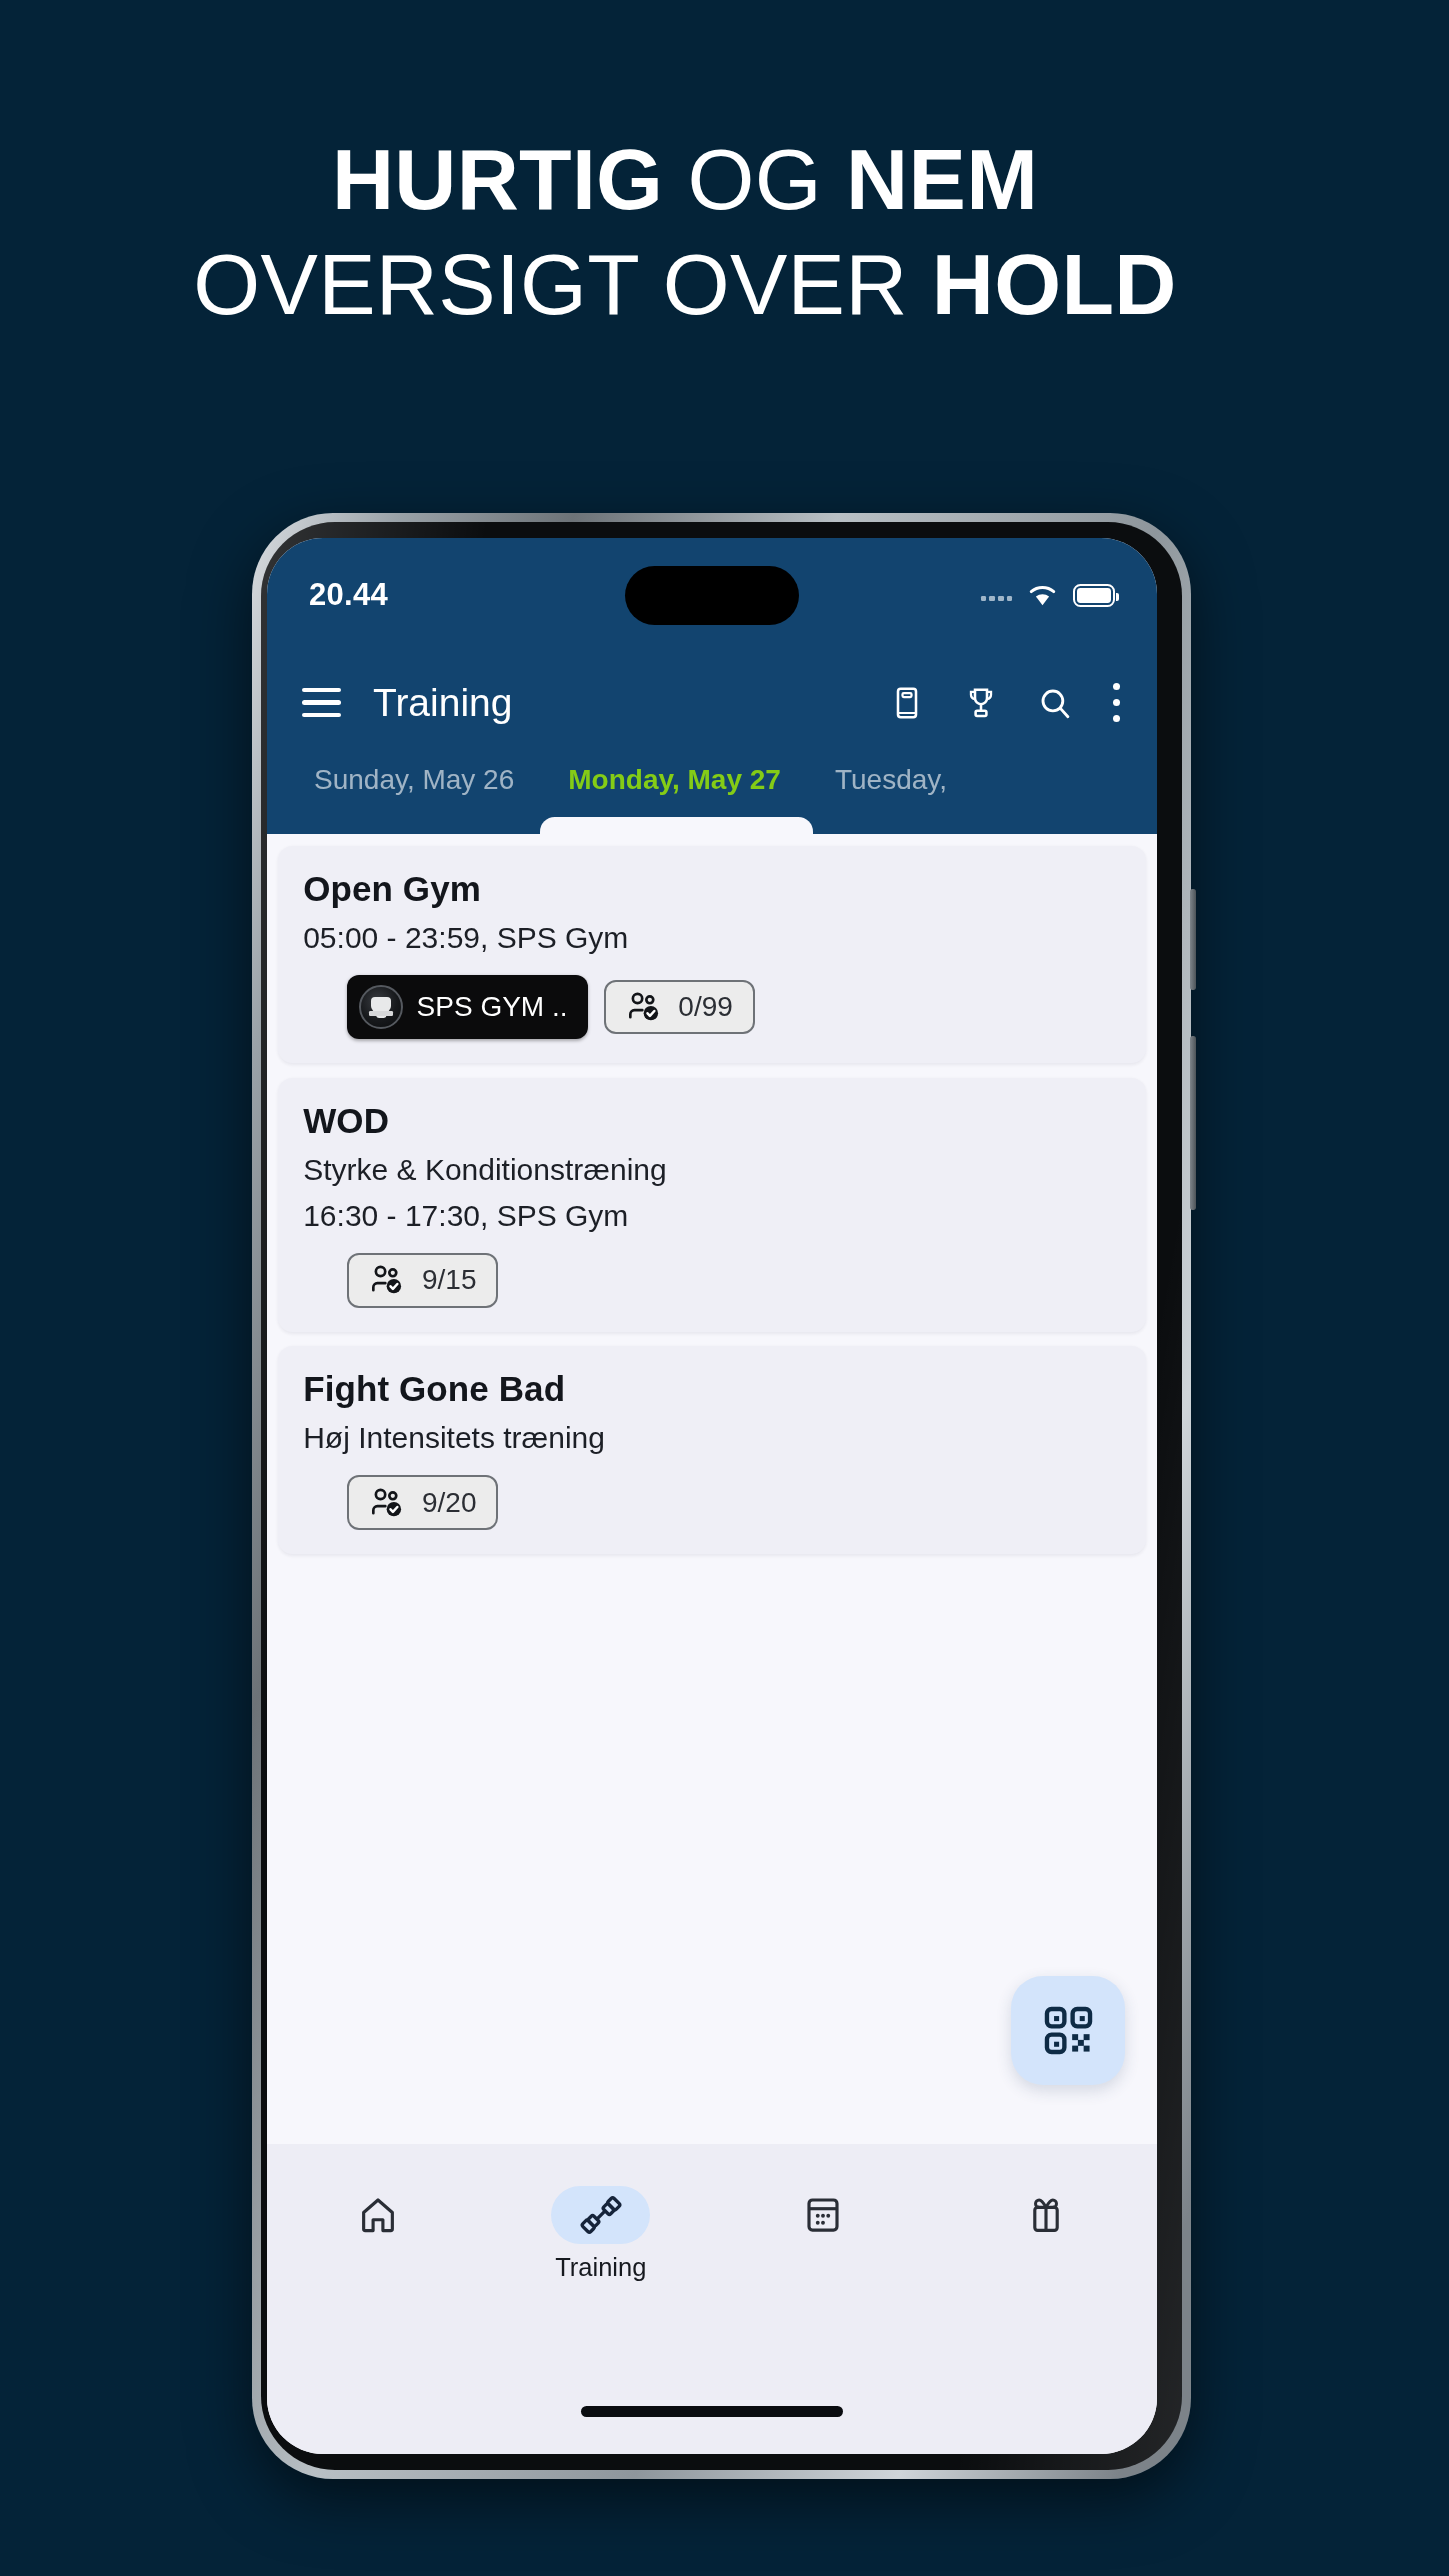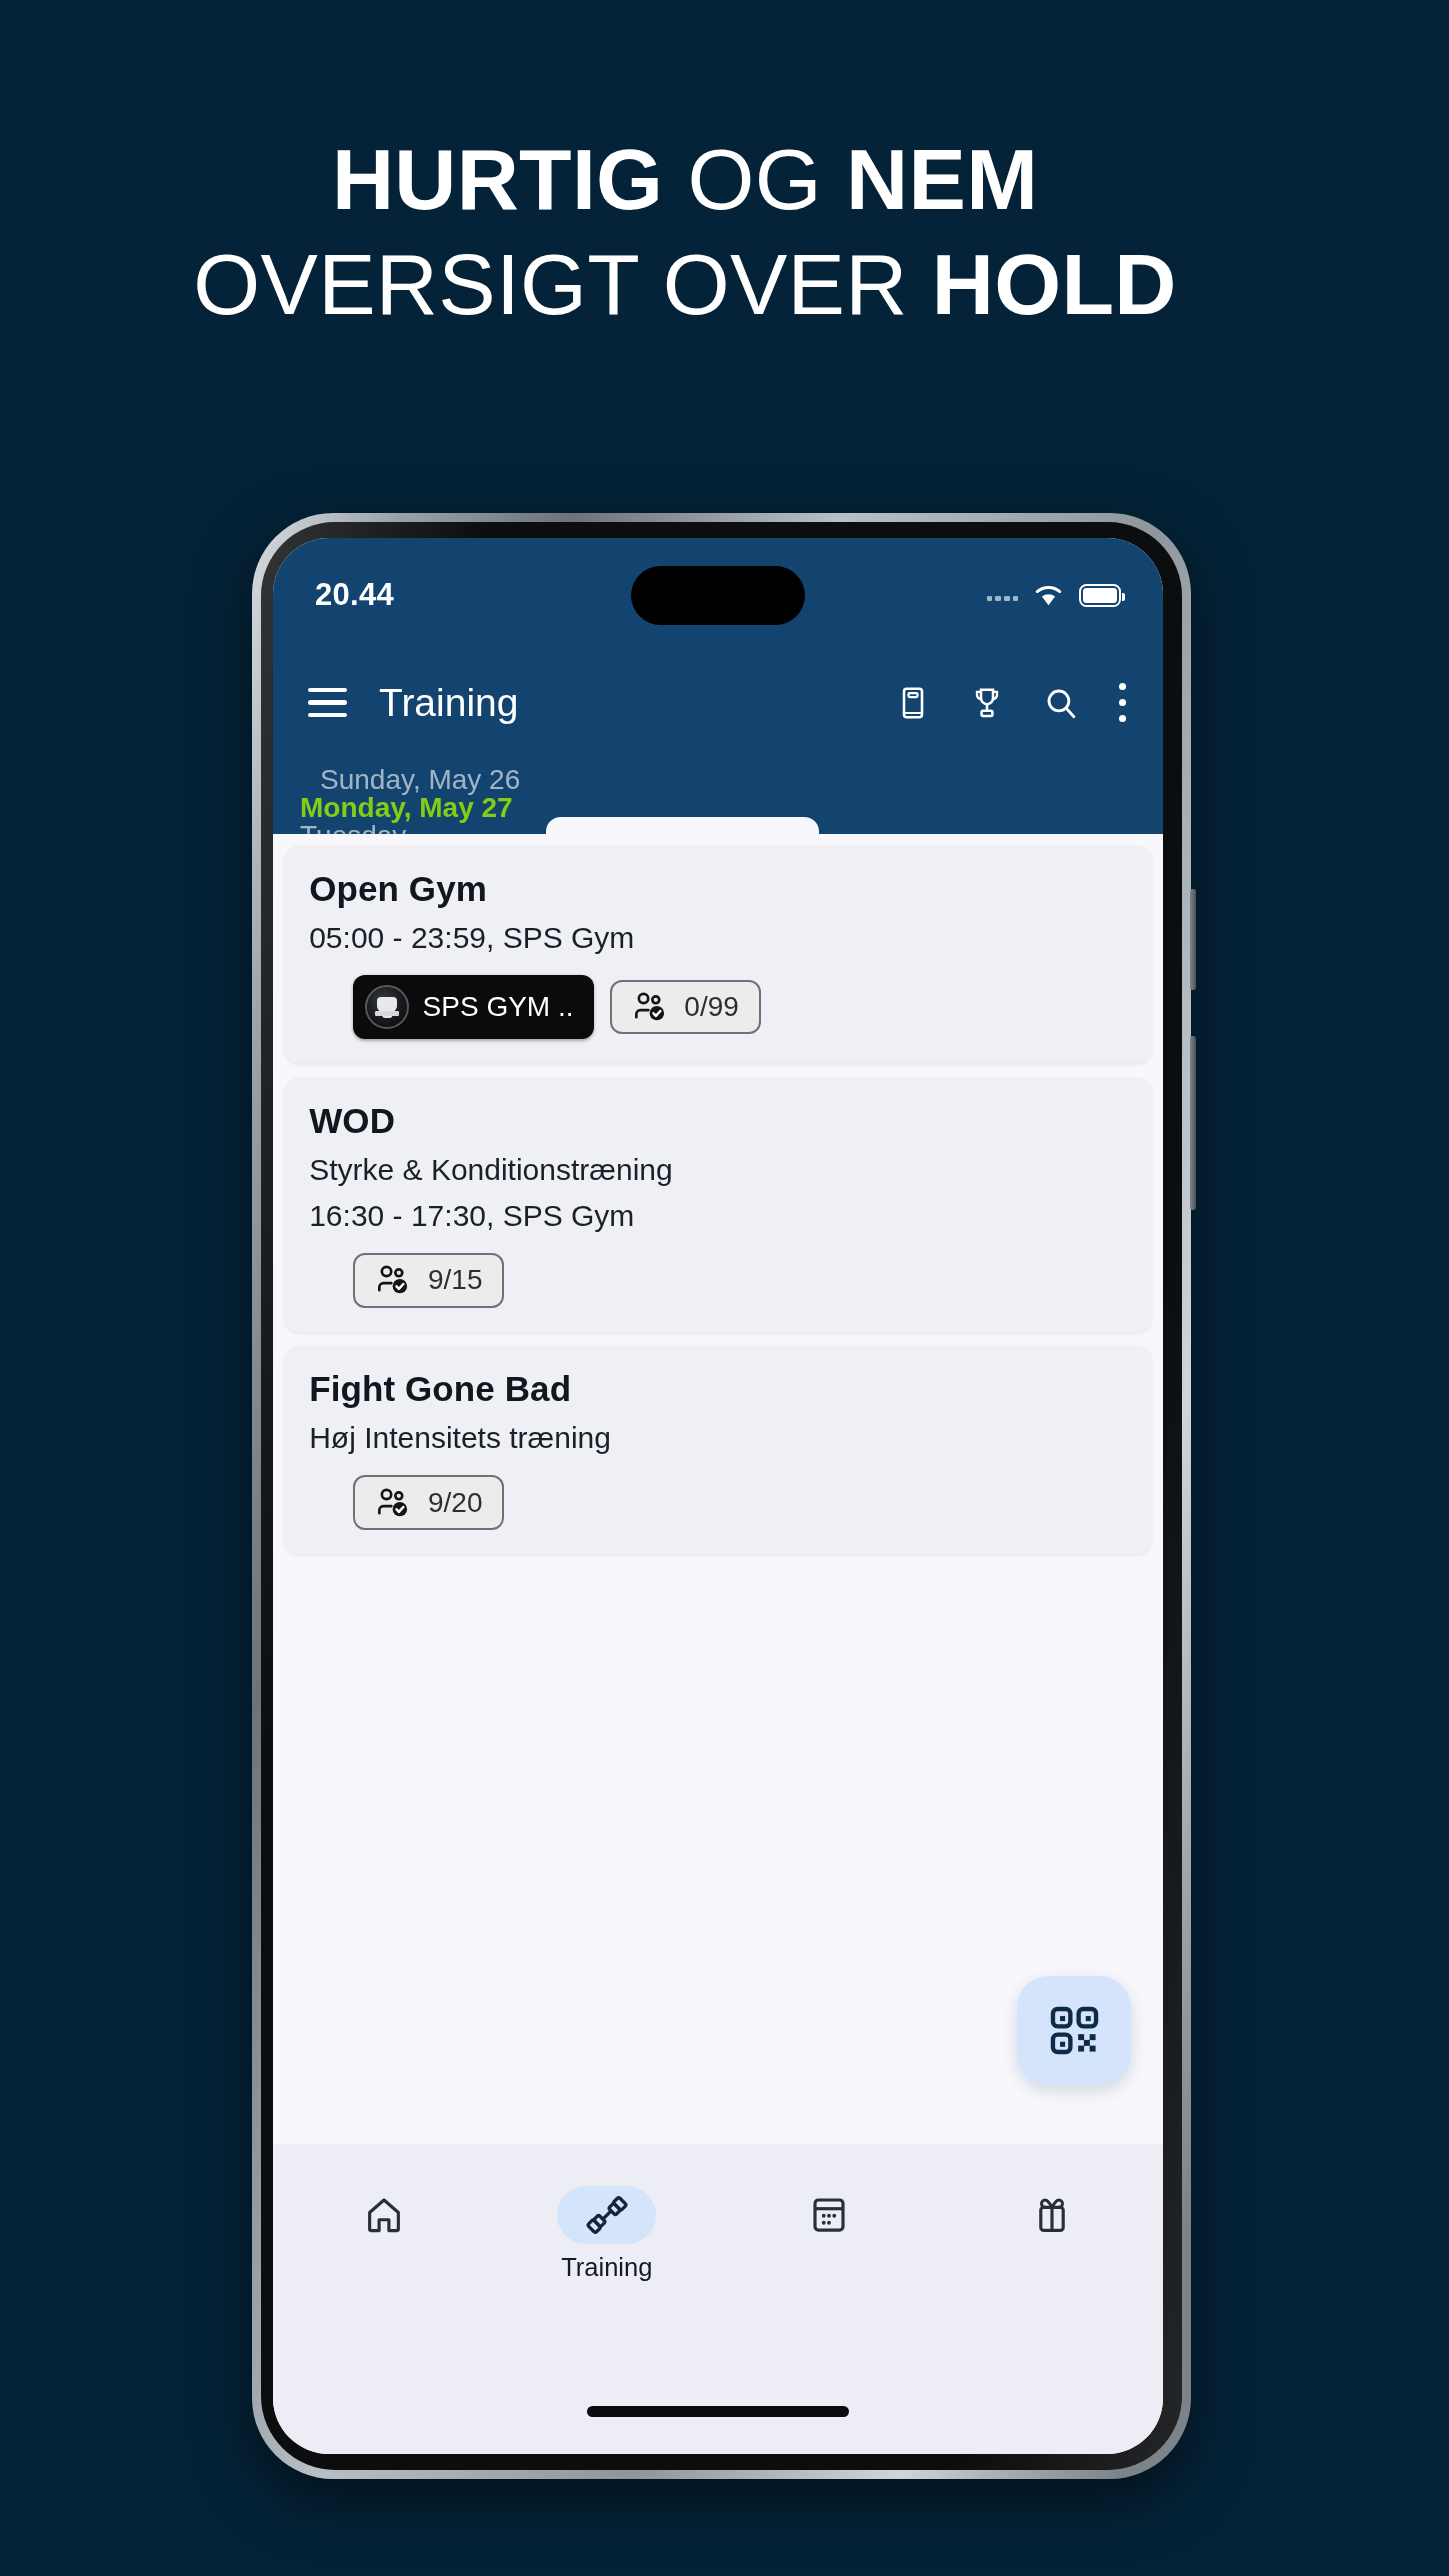--- a/index.html
+++ b/index.html
@@ -40,21 +40,21 @@
     position:absolute; inset:8.7px;
     border-radius:74px;
     background:#0b0d0f;
   }
   .phone-bezel:after{
     content:""; position:absolute; inset:0; border-radius:74px;
     background:linear-gradient(100deg, rgba(255,255,255,0.16) 0%, rgba(255,255,255,0) 18%, rgba(255,255,255,0) 82%, rgba(255,255,255,0.10) 100%);
     pointer-events:none;
   }
   .phone-screen {
-    position:absolute; left:21px; top:25px;
+    position:absolute; left:15px; top:25px;
     width:890px; height:1916px;
     border-radius:56px;
     overflow:hidden;
     background:#F7F7FC;
   }
   
   .side-btn {
     position:absolute; right:-4.7px;
     width:6px; border-radius:2.7px;
     background:linear-gradient(90deg,#7e858b,#4c5358);
@@ -114,21 +114,20 @@
   .ab-ic.dots i { width:7.4px; height:7.4px; border-radius:50%; background:#ffffff; display:block; }
 
   
   .datetabs {
     background:#12446F;
     height:81px;
     position:relative;
     display:flex; align-items:flex-start;
     padding-top:13.4px;
     overflow:hidden;
-    flex-direction:column;
   }
   .dtab {
     font-size:28px; white-space:nowrap;
     padding:0 27px;
     color:rgba(255,255,255,0.60);
     line-height:1;
     position:relative;
     flex:0 0 auto;
   }
   .dtab.first { margin-left:20px; }

